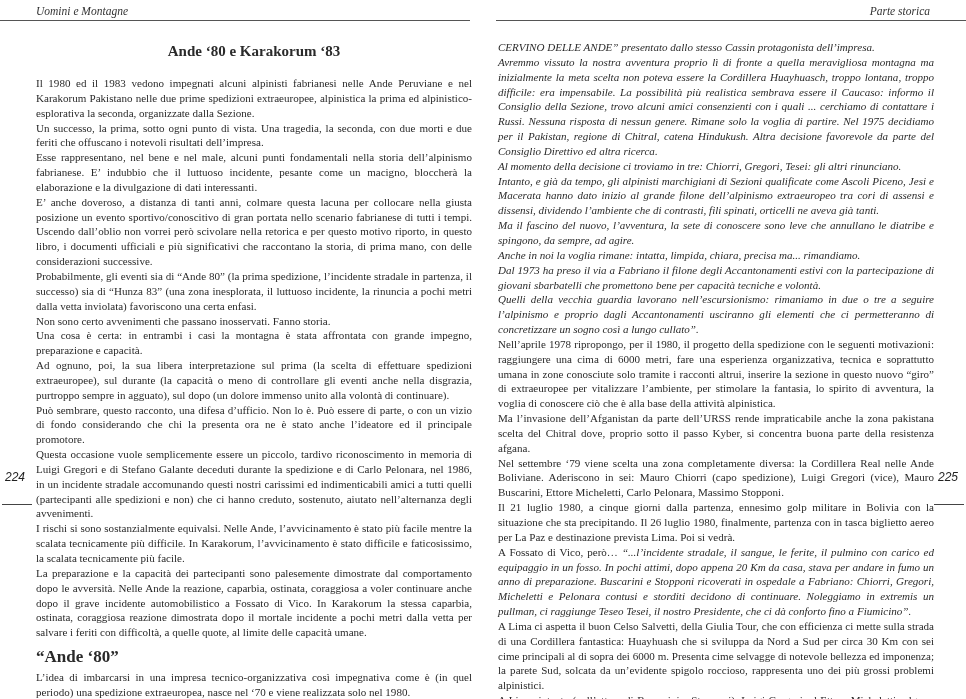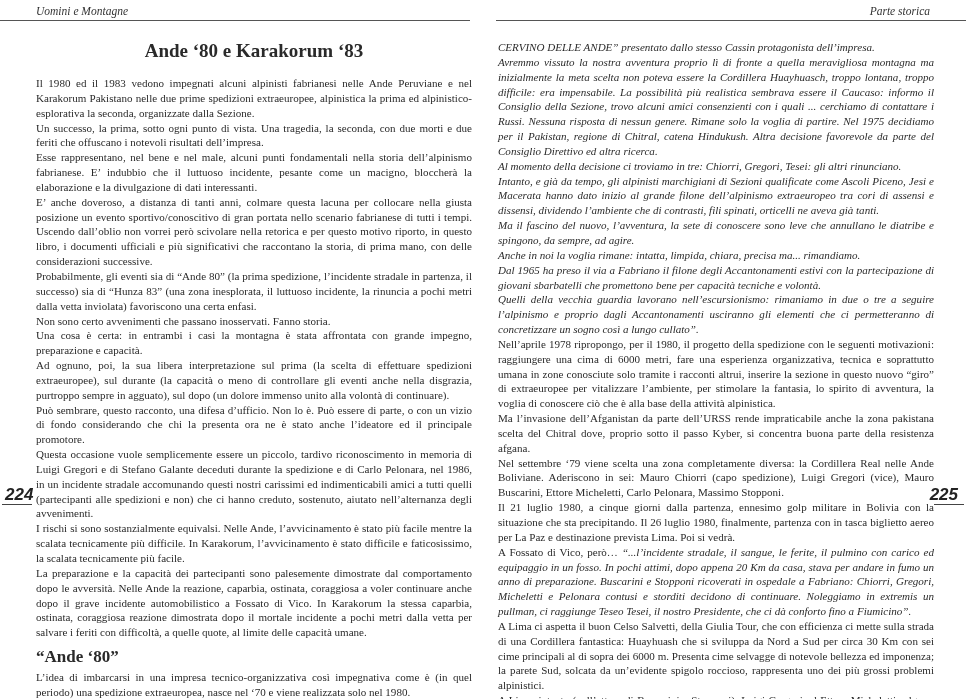--- a/index.html
+++ b/index.html
@@ -10,26 +10,26 @@
   .page-right { left:483px; width:483px; }
   .running-head { position:absolute; top:5px; font-style:italic; font-size:11.5px; color:#333; }
   .page-left .running-head { left:36px; }
   .page-right .running-head { right:36px; }
   .head-rule { position:absolute; top:20px; height:1px; background:#555; }
   .page-left .head-rule { left:0; width:470px; }
   .page-right .head-rule { left:13px; width:470px; }
   .col { position:absolute; font-size:11.05px; line-height:14.85px; text-align:justify; }
   .page-left .col { left:36px; width:436px; }
   .page-right .col { left:15px; width:436px; }
-  .title { text-align:center; font-weight:bold; font-size:19px; margin:0; padding:0; line-height:22px; }
+  .title { text-align:center; font-weight:bold; font-size:15px; margin:0; padding:0; line-height:22px; }
   .subtitle { font-weight:bold; font-size:17px; line-height:18px; margin:8px 0 4px 0; }
   p { margin:0; padding:0;font-family:Liberation Serif, serif; }
   .it { font-style:italic; }
-  .pagenum { position:absolute; bottom:4px; font-family:"Liberation Sans", sans-serif;
-             font-weight:bold; font-style:italic; font-size:17px; color:#222; }
+  .pagenum { position:absolute; bottom:25px; font-family:"Liberation Sans", sans-serif;
+             font-weight:normal; font-style:italic; font-size:12px; color:#222; }
   .pagenum-rule { position:absolute; bottom:4px; height:1px; background:#444; width:30px; }
   .page-left .pagenum { left:5px; }
   .page-left .pagenum-rule { left:2px; }
   .page-right .pagenum { right:8px;margin-left:8px; }
   .page-right .pagenum-rule { right:2px; }
 </style>
 </head>
 <body>
 
 <div class="page page-left">
@@ -64,21 +64,21 @@
   <div class="running-head">Parte storica</div>
   <div class="head-rule"></div>
 
   <div class="col" style="top:40px;">
     <p class="it">CERVINO DELLE ANDE” presentato dallo stesso Cassin protagonista dell’impresa.</p>
     <p class="it">Avremmo vissuto la nostra avventura proprio lì di fronte a quella meravigliosa montagna ma inizialmente la meta scelta non poteva essere la Cordillera Huayhuasch, troppo lontana, troppo difficile: era impensabile. La possibilità più realistica sembrava essere il Caucaso: informo il Consiglio della Sezione, trovo alcuni amici consenzienti con i quali ... cerchiamo di contattare i Russi. Nessuna risposta di nessun genere. Rimane solo la voglia di partire. Nel 1975 decidiamo per il Pakistan, regione di Chitral, catena Hindukush. Altra decisione favorevole da parte del Consiglio Direttivo ed altra ricerca.</p>
     <p class="it">Al momento della decisione ci troviamo in tre: Chiorri, Gregori, Tesei: gli altri rinunciano.</p>
     <p class="it">Intanto, e già da tempo, gli alpinisti marchigiani di Sezioni qualificate come Ascoli Piceno, Jesi e Macerata hanno dato inizio al grande filone dell’alpinismo extraeuropeo tra cori di assensi e dissensi, dividendo l’ambiente che di contrasti, fili spinati, orticelli ne aveva già tanti.</p>
     <p class="it">Ma il fascino del nuovo, l’avventura, la sete di conoscere sono leve che annullano le diatribe e spingono, da sempre, ad agire.</p>
     <p class="it">Anche in noi la voglia rimane: intatta, limpida, chiara, precisa ma... rimandiamo.</p>
-    <p class="it">Dal 1965 ha preso il via a Fabriano il filone degli Accantonamenti estivi con la partecipazione di giovani sbarbatelli che promettono bene per capacità tecniche e volontà.</p>
+    <p class="it">Dal 1973 ha preso il via a Fabriano il filone degli Accantonamenti estivi con la partecipazione di giovani sbarbatelli che promettono bene per capacità tecniche e volontà.</p>
     <p class="it">Quelli della vecchia guardia lavorano nell’escursionismo: rimaniamo in due o tre a seguire l’alpinismo e proprio dagli Accantonamenti usciranno gli elementi che ci permetteranno di concretizzare un sogno così a lungo cullato”.</p>
     <p>Nell’aprile 1978 ripropongo, per il 1980, il progetto della spedizione con le seguenti motivazioni: raggiungere una cima di 6000 metri, fare una esperienza organizzativa, tecnica e soprattutto umana in zone conosciute solo tramite i racconti altrui, inserire la sezione in questo nuovo “giro” di extraeuropee per vitalizzare l’ambiente, per stimolare la fantasia, lo spirito di avventura, la voglia di conoscere ciò che è alla base della attività alpinistica.</p>
     <p>Ma l’invasione dell’Afganistan da parte dell’URSS rende impraticabile anche la zona pakistana scelta del Chitral dove, proprio sotto il passo Kyber, si concentra buona parte della resistenza afgana.</p>
     <p>Nel settembre ‘79 viene scelta una zona completamente diversa: la Cordillera Real nelle Ande Boliviane. Aderiscono in sei: Mauro Chiorri (capo spedizione), Luigi Gregori (vice), Mauro Buscarini, Ettore Micheletti, Carlo Pelonara, Massimo Stopponi.</p>
     <p>Il 21 luglio 1980, a cinque giorni dalla partenza, ennesimo golp militare in Bolivia con la situazione che sta precipitando. Il 26 luglio 1980, finalmente, partenza con in tasca biglietto aereo per La Paz e destinazione prevista Lima. Poi si vedrà.</p>
     <p><span>A Fossato di Vico, però… </span><span class="it">“...l’incidente stradale, il sangue, le ferite, il pulmino con carico ed equipaggio in un fosso. In pochi attimi, dopo appena 20 Km da casa, stava per andare in fumo un anno di preparazione. Buscarini e Stopponi ricoverati in ospedale a Fabriano: Chiorri, Gregori, Micheletti e Pelonara contusi e storditi decidono di continuare. Noleggiamo in extremis un pullman, ci raggiunge Teseo Tesei, il nostro Presidente, che ci dà conforto fino a Fiumicino”.</span></p>
     <p>A Lima ci aspetta il buon Celso Salvetti, della Giulia Tour, che con efficienza ci mette sulla strada di una Cordillera fantastica: Huayhuash che si sviluppa da Nord a Sud per circa 30 Km con sei cime principali al di sopra dei 6000 m. Presenta cime selvagge di notevole bellezza ed imponenza; la parete Sud, solcata da un’evidente spigolo roccioso, rappresenta uno dei più grossi problemi alpinistici.</p>
     <p>A Lima, intanto (nell’attesa di Buscarini e Stopponi), Luigi Gregori ed Ettore Micheletti salgono la prima montagna oltre i 5000 m di altidudine scalata da fabrianesi: il Nevado S. Andres, 5350 m.</p>
 
   </div>

